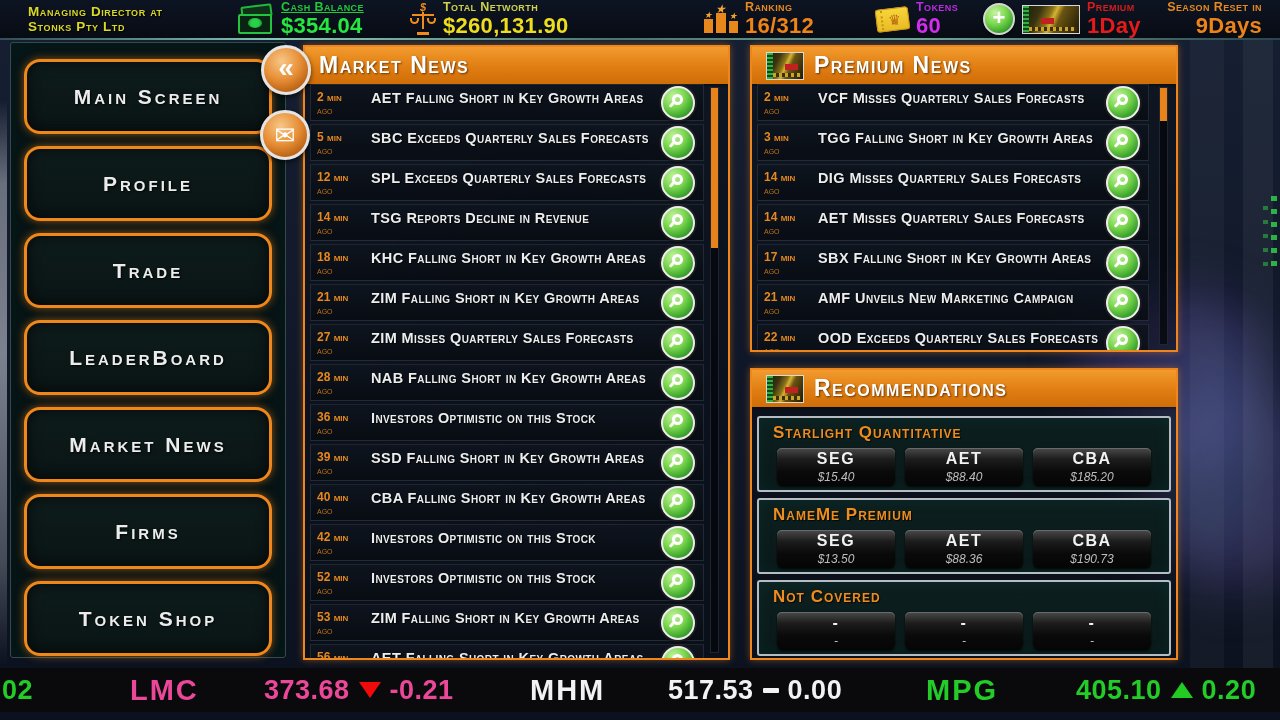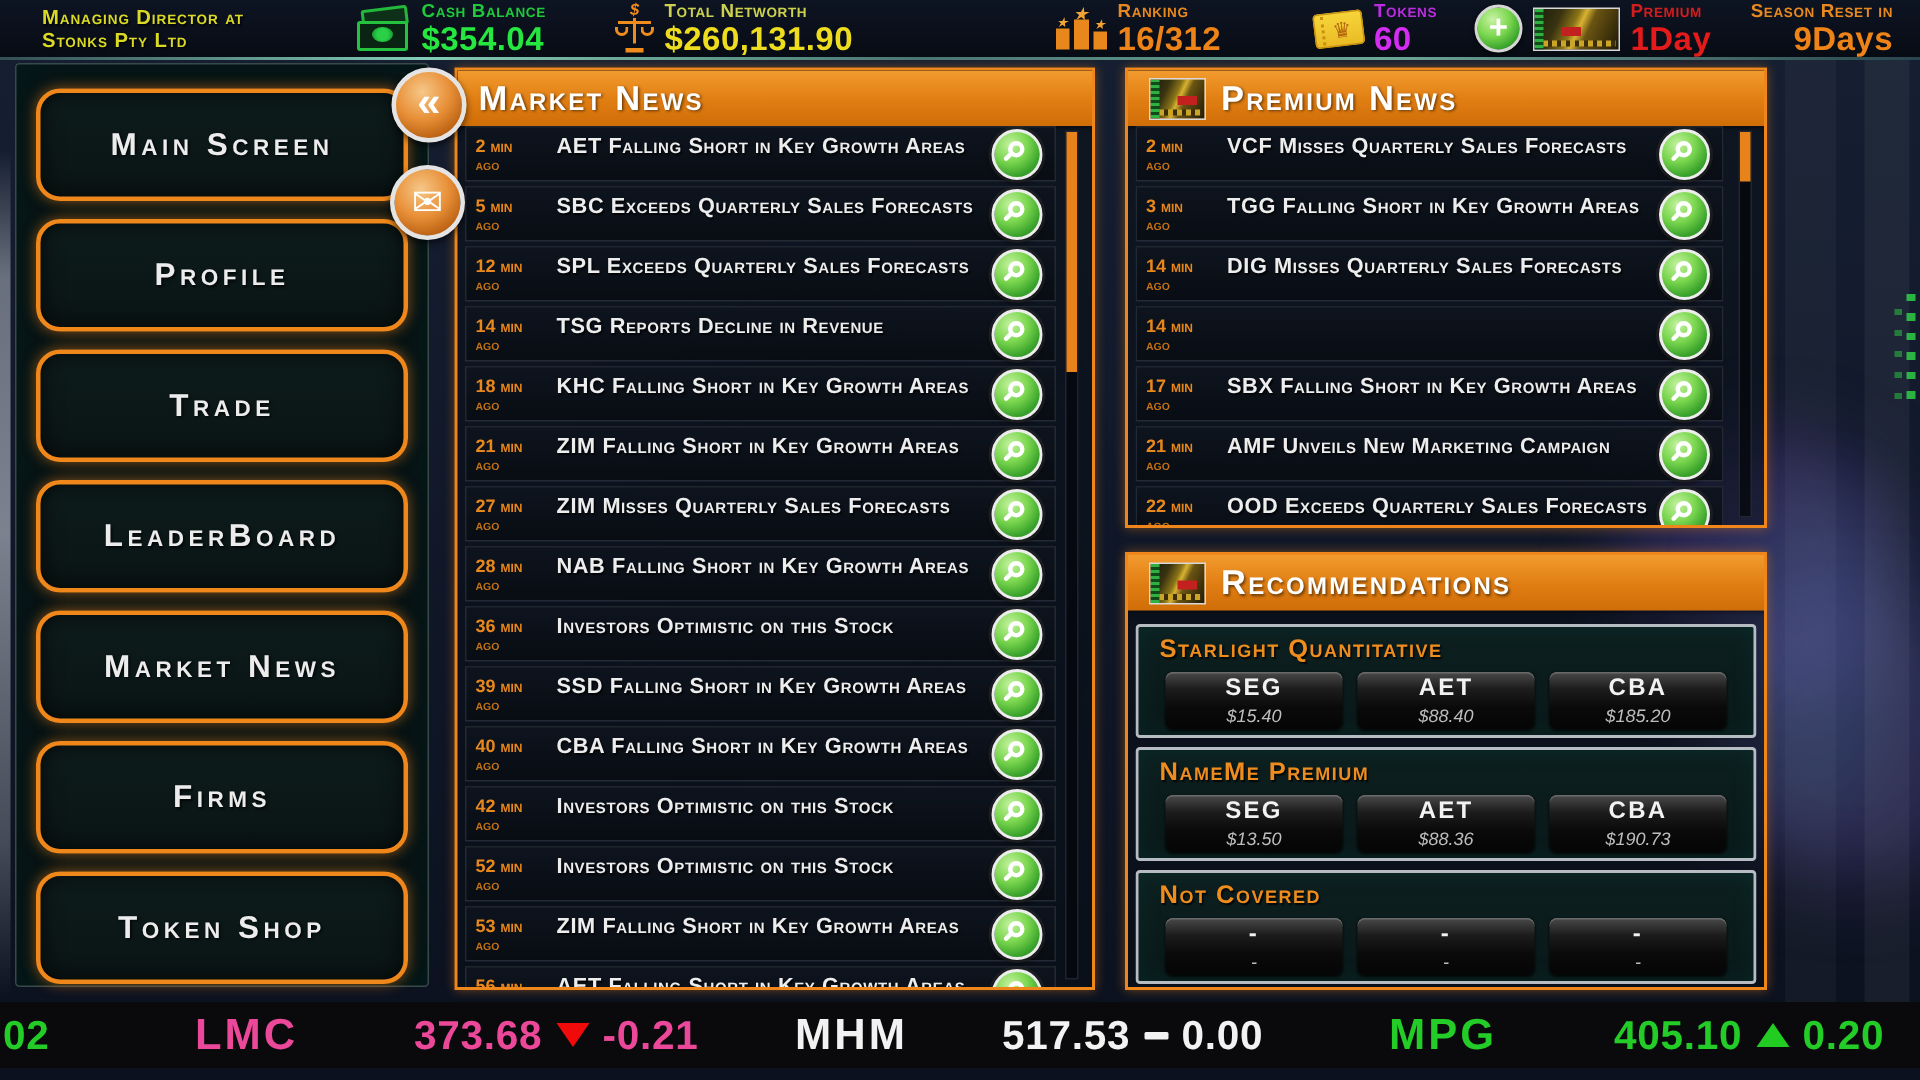--- a/index.html
+++ b/index.html
@@ -32,21 +32,21 @@
   
   .topbar { position:absolute; left:0; top:0; width:1280px; height:38px;
     background:linear-gradient(180deg,#0d1422 0%, #0a0f1a 60%, #070b13 100%); z-index:8; }
   .hud-item { position:absolute; top:0; height:38px; display:flex; align-items:center; gap:7px; }
   .hud-text { display:flex; flex-direction:column; justify-content:center; line-height:1; }
   .hud-label { font-size:12.5px; font-weight:bold; font-variant:small-caps; letter-spacing:.4px; margin-bottom:1px; }
   .hud-value { font-size:22px; font-weight:bold; letter-spacing:.3px; }
   .role-title { position:absolute; left:28px; top:4px; line-height:15px;
     color:#d9d926; font-weight:bold; font-size:13.5px; font-variant:small-caps; letter-spacing:.6px;
     text-shadow:1px 1px 1px rgba(0,0,0,.8); }
-  .c-green { color:#1fca3a; } .c-green-bright { color:#25e73f; }
+  .c-green { color:#1fca3a;text-decoration:underline; } .c-green-bright { color:#25e73f; }
   .c-khaki { color:#cdd24e; } .c-yellow { color:#eedc1e; }
   .c-orange { color:#e8891f; } .c-orange-big { color:#ee8418; }
   .c-magenta { color:#bb2ce0; } .c-magenta-big { color:#d42cf0; }
   .c-red { color:#d41d1d; } .c-red-big { color:#e51b1b; }
 
   
   .cash-icon { position:relative; width:36px; height:29px; }
   .bill-back { position:absolute; top:0; left:3px; width:31px; height:13px; background:#0e3018;
     border:2px solid #22b83c; border-radius:2px; transform:rotate(-7deg); }
   .bill-front { position:absolute; bottom:0; left:0; width:34px; height:20px; background:#0a2413;
@@ -128,21 +128,21 @@
   .header-thumb { width:38px; height:28px; flex:0 0 auto; }
 
   .news-list { position:absolute; left:5px; top:37px; bottom:0; overflow:hidden; }
   .panel-market .news-list { right:24px; }
   .panel-premium .news-list { right:27px; }
   .news-row { position:relative; height:37px; margin-bottom:3px;
     background:linear-gradient(180deg, rgba(14,20,30,.92), rgba(8,12,18,.88));
     border:1px solid rgba(95,105,120,.28); display:flex; align-items:flex-start; padding:3px 0 0 6px; }
   .news-time { width:52px; flex:0 0 auto; text-align:left; line-height:1; padding-top:3px; }
   .news-time .t { display:block; color:#e8881c; font-size:12px; font-weight:bold; font-variant:small-caps; }
-  .news-time .a { display:block; color:#c27215; font-size:10px; font-weight:bold; font-variant:small-caps;
+  .news-time .a { display:block; color:#c27215; font-size:10px; font-weight:normal; font-variant:small-caps;
     margin-top:3px; padding-right:8px; }
   .news-headline { margin-left:2px; padding-top:2px; color:#ededed; font-size:14.5px; font-weight:bold;
     font-variant:small-caps; letter-spacing:.4px; text-shadow:1px 1px 1px rgba(0,0,0,.8); }
   .mag-btn { position:absolute; right:8px; top:1px; width:34px; height:34px; border-radius:50%;
     border:2px solid #ededed; cursor:pointer;
     background:radial-gradient(circle at 35% 28%, #c4f2a0, #7bd64f 40%, #3aa32c 72%, #237c1d);
     box-shadow:0 0 0 2px rgba(40,40,40,.55), 0 2px 3px rgba(0,0,0,.7); }
   .mag-glass { position:absolute; left:9px; top:6px; width:11px; height:11px;
     border:3px solid #fff; border-radius:50%; }
   .mag-glass::after { content:""; position:absolute; width:3px; height:8px; background:#fff;
@@ -532,20 +532,21 @@
         <button class="mag-btn">
           <span class="mag-glass"></span>
         </button>
       </div>
 
       <div class="news-row">
         <div class="news-time">
           <span class="t">14 min</span>
           <span class="a">ago</span>
         </div>
+        <div class="news-headline">AET Misses Quarterly Sales Forecasts</div>
         <button class="mag-btn">
           <span class="mag-glass"></span>
         </button>
       </div>
 
       <div class="news-row">
         <div class="news-time">
           <span class="t">17 min</span>
           <span class="a">ago</span>
         </div>
@@ -648,21 +649,21 @@
     </div>
 </section>
 
 <div class="tickerbar">
   <div class="tk" style="left:-6px">
     <span class="tk-num tk-green">.02</span>
   </div>
   <div class="tk" style="left:130px">
     <span class="tk-sym tk-red">LMC</span>
   </div>
-  <div class="tk" style="left:276px">
+  <div class="tk" style="left:264px">
     <span class="tk-num tk-red">373.68</span>
     <span class="tri-down"></span>
     <span class="tk-num tk-red">-0.21</span>
   </div>
   <div class="tk" style="left:530px">
     <span class="tk-sym tk-white">MHM</span>
   </div>
   <div class="tk" style="left:668px">
     <span class="tk-num tk-white">517.53</span>
     <span class="dash-flat"></span>

